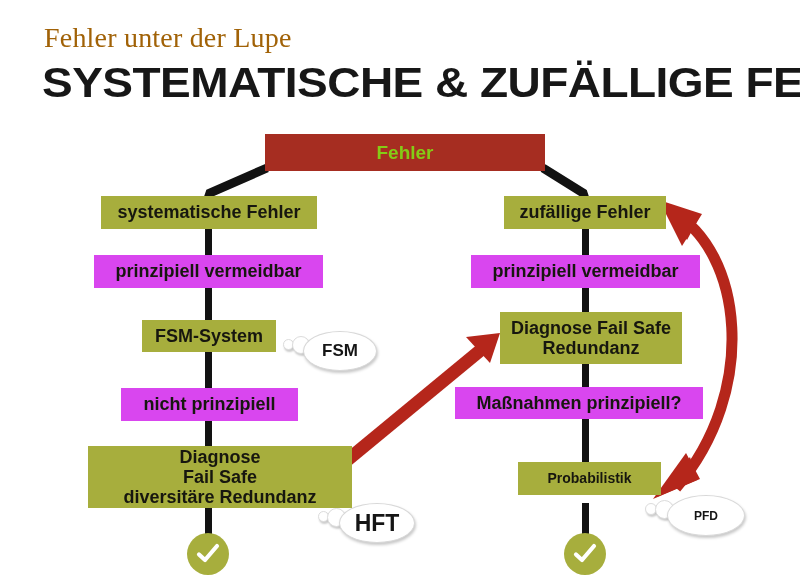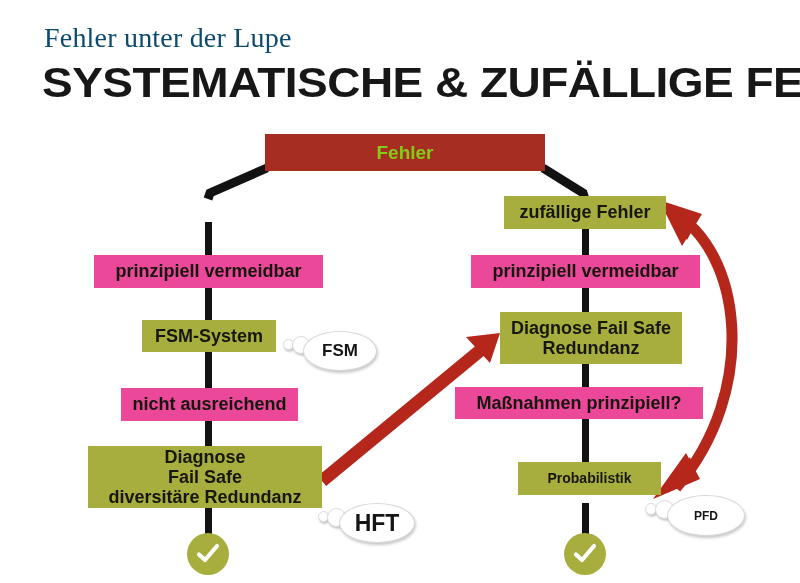--- a/index.html
+++ b/index.html
@@ -9,21 +9,21 @@
     font-family:"Liberation Sans", sans-serif;
     overflow:hidden;
     position:relative;
   }
   #stage{position:absolute;inset:0;width:800px;height:583px;}
 
   
   .kicker{
     position:absolute;left:44px;top:22px;
     font-family:"Liberation Serif", serif;
-    font-size:28px;color:#0c4a6e;letter-spacing:.2px;
+    font-size:28px;color:#a16207;letter-spacing:.2px;
     white-space:nowrap;
   }
   .headline{
     position:absolute;left:42px;top:58px;
     font-family:"Liberation Sans", sans-serif;
     font-weight:bold;
     font-size:43px;
     color:#171717;
     letter-spacing:-0.5px;
     transform:scaleX(1.07);
@@ -38,21 +38,21 @@
     text-align:center;
     font-weight:bold;
     color:#17170f;
     line-height:1.12;
     box-sizing:border-box;
     z-index:5;
   }
   .node span{display:block;width:100%;}
   .n-red{background:#a62d21;color:#84cc16;}
   .n-olive{background:#a7ae3d;}
-  .n-teal{background:#ec4899;}
+  .n-teal{background:#d946ef;}
 
   .connector{
     position:absolute;
     background:#121212;
     z-index:2;
   }
   .vline{width:7px;}
 
   .branch{position:absolute;left:0;top:0;z-index:2;overflow:visible;}
 
@@ -122,34 +122,37 @@
       <polygon points="659,200 702,214 682,246" fill="#b5261b"></polygon>
       <polygon points="657,497 697,480 690,457" fill="#b5261b"></polygon>
       <polygon points="653,499 700,479 686,453" fill="#b5261b"></polygon>
     </g>
   </svg>
 
   <div class="node n-red" style="left:265px;top:134px;width:280px;height:37px;font-size:19px;">
     <span>Fehler</span>
   </div>
 
+  <div class="node n-olive" style="left:101px;top:196px;width:216px;height:33px;font-size:18px;">
+    <span>systematische Fehler</span>
+  </div>
 
   <div class="node n-teal" style="left:94px;top:255px;width:229px;height:33px;font-size:18px;">
     <span>prinzipiell vermeidbar</span>
   </div>
 
   <div class="node n-olive" style="left:142px;top:320px;width:134px;height:32px;font-size:18px;">
     <span>FSM-System</span>
   </div>
 
   <div class="node n-teal" style="left:121px;top:388px;width:177px;height:33px;font-size:18px;">
-    <span>nicht ausreichend</span>
-  </div>
-
-  <div class="node n-olive" style="left:88px;top:446px;width:234px;height:62px;font-size:18px;white-space:pre-line;">
+    <span>nicht prinzipiell</span>
+  </div>
+
+  <div class="node n-olive" style="left:88px;top:446px;width:264px;height:62px;font-size:18px;white-space:pre-line;">
     <span>Diagnose
 Fail Safe
 diversitäre Redundanz</span>
   </div>
 
   <div class="check" style="left:187px;top:533px;">
     <svg width="26" height="26" viewBox="0 0 26 26">
       <path d="M4 13.5 L10 19 L22 5" fill="none" stroke="#ffffff" stroke-width="4.2" stroke-linecap="round" stroke-linejoin="round"></path>
     </svg>
   </div>

